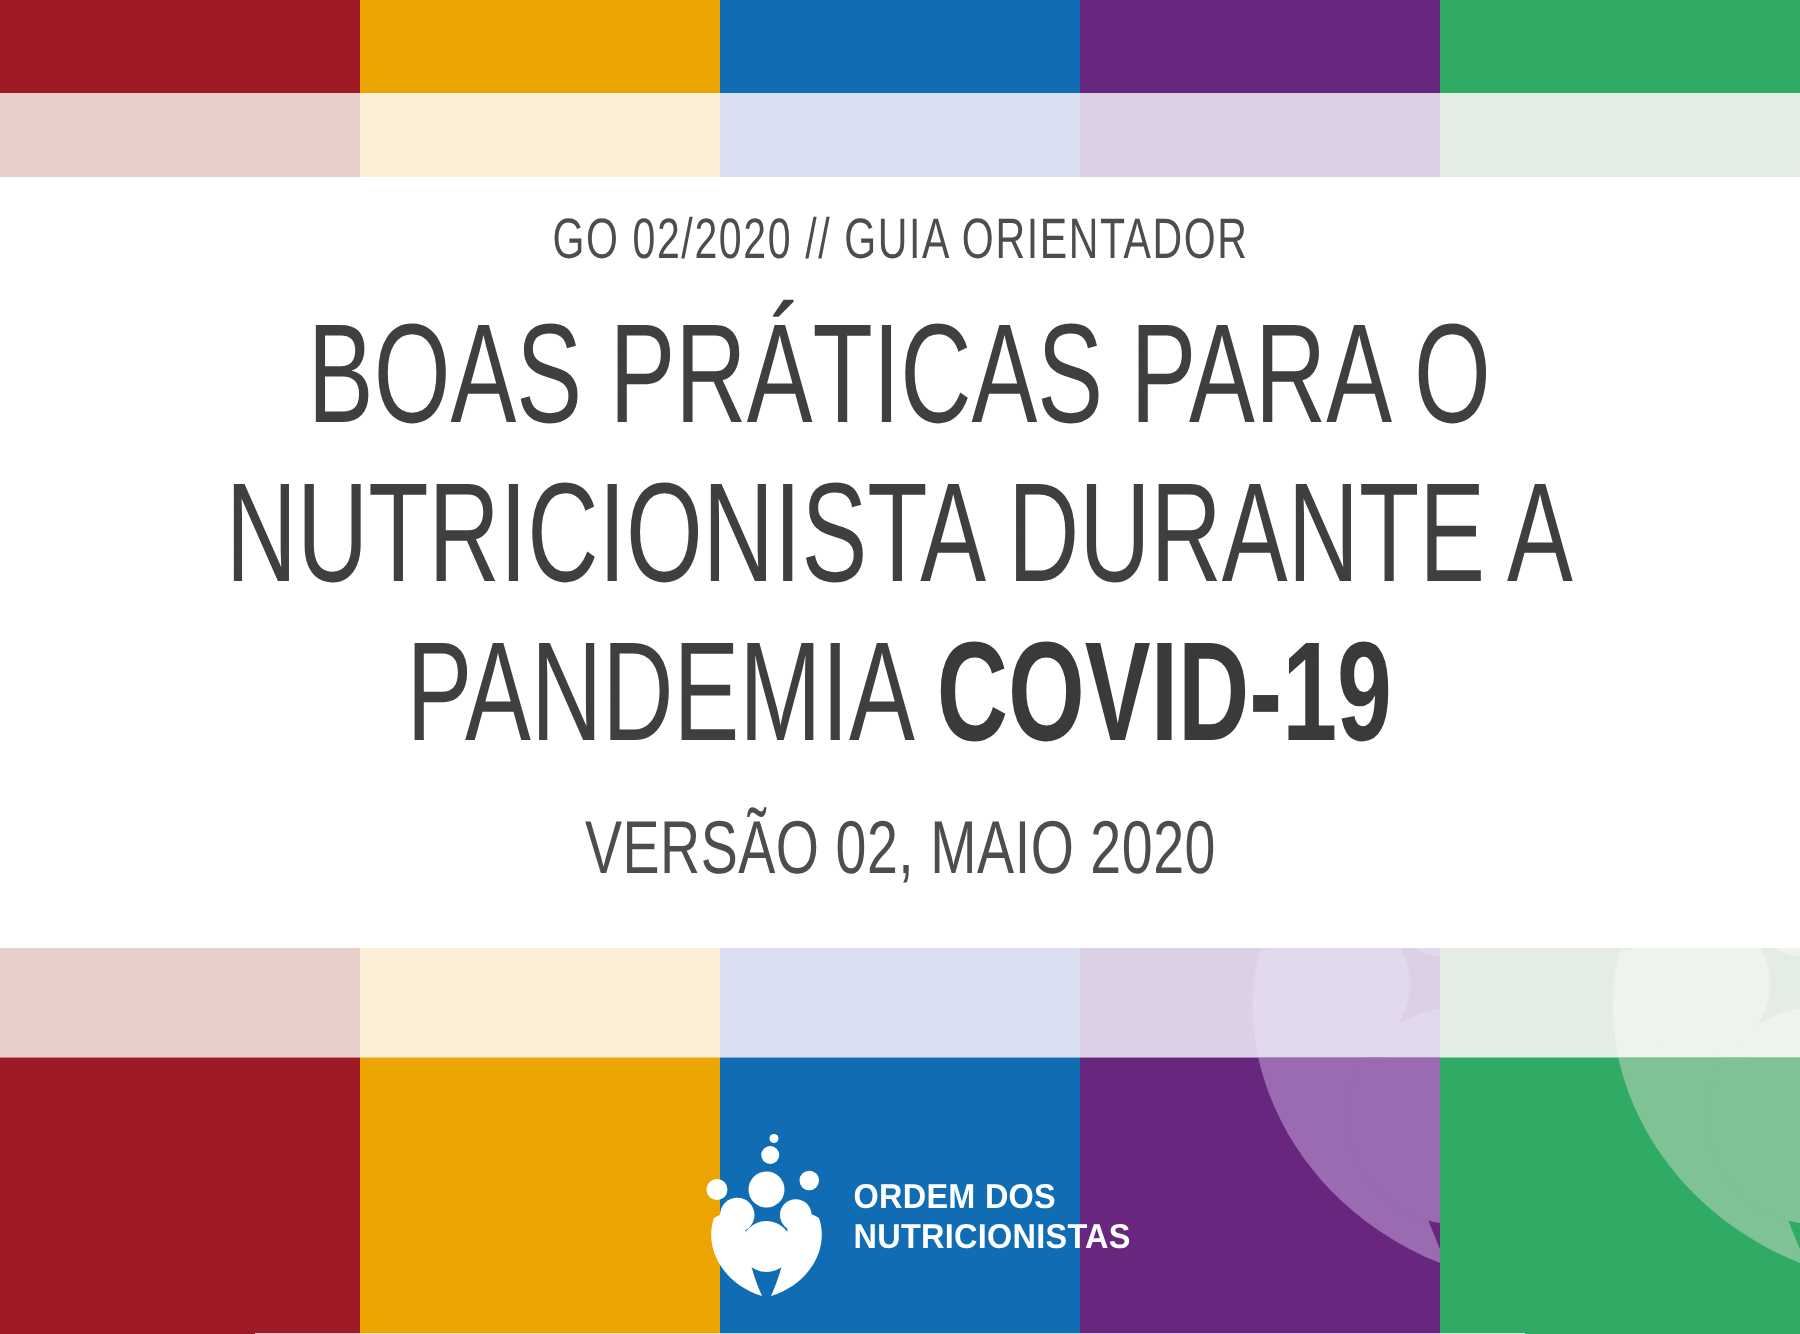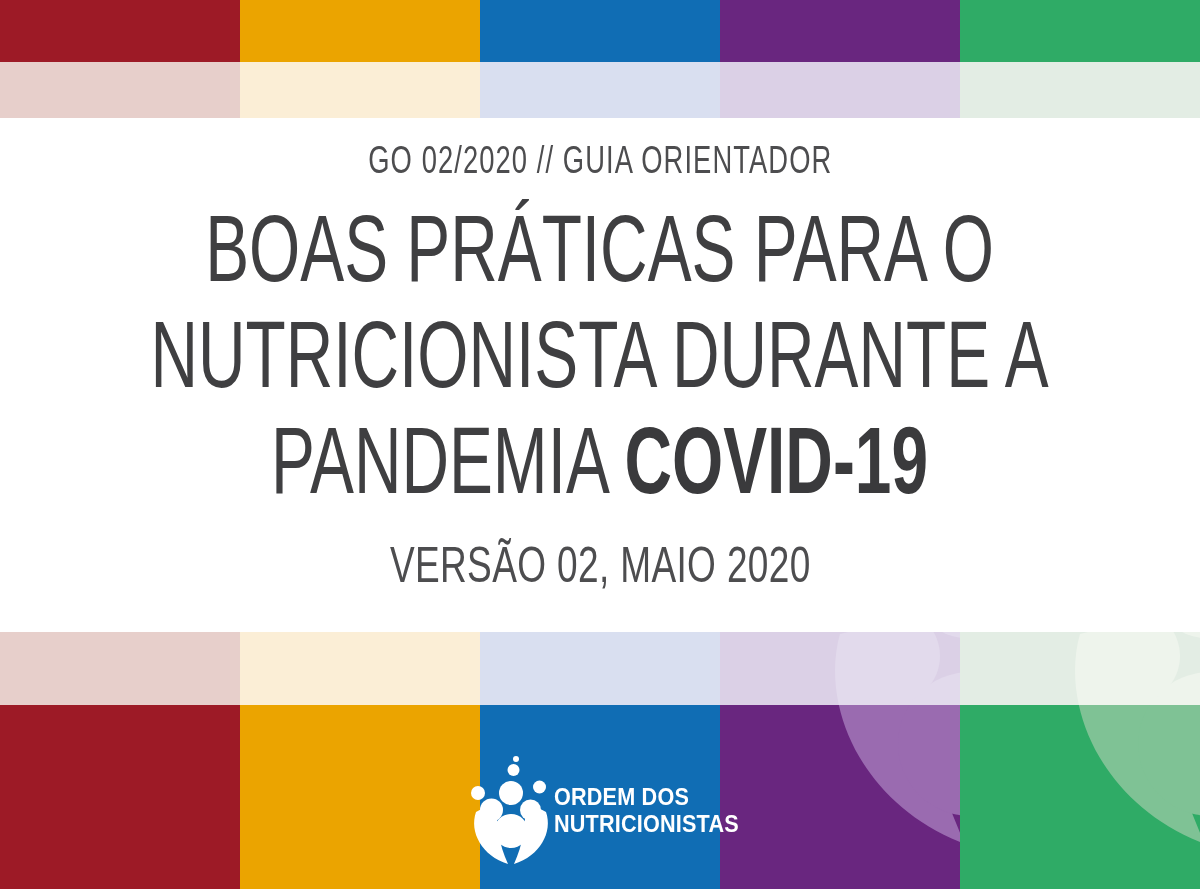--- a/index.html
+++ b/index.html
@@ -81,21 +81,21 @@
     overflow:hidden;
     z-index:2;
     pointer-events:none;
   }
 
   
   .logo {
     position:absolute;
     left:468px; top:755px;
     width:280px; height:112px;
-    display:flex; align-items:center; gap:0;
+    display:flex; align-items:center; gap:15px;
     z-index:10;
   }
   .logo-mark { position:relative; width:86px; height:110px; flex:0 0 86px; }
   .logo-text {
     color:#ffffff;
     font-family:"Liberation Sans", sans-serif;
     font-weight:700;
     font-size:23px;
     line-height:1.16;
     letter-spacing:0.2px;

